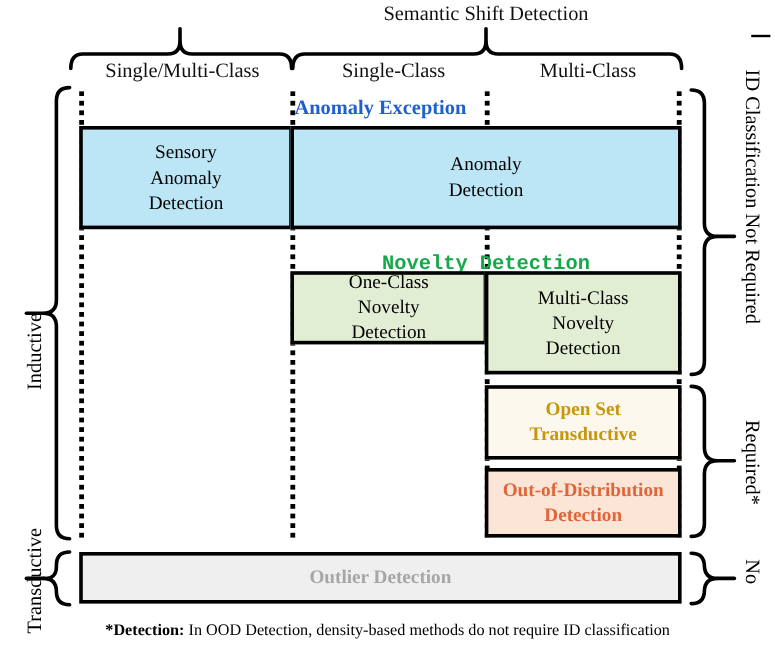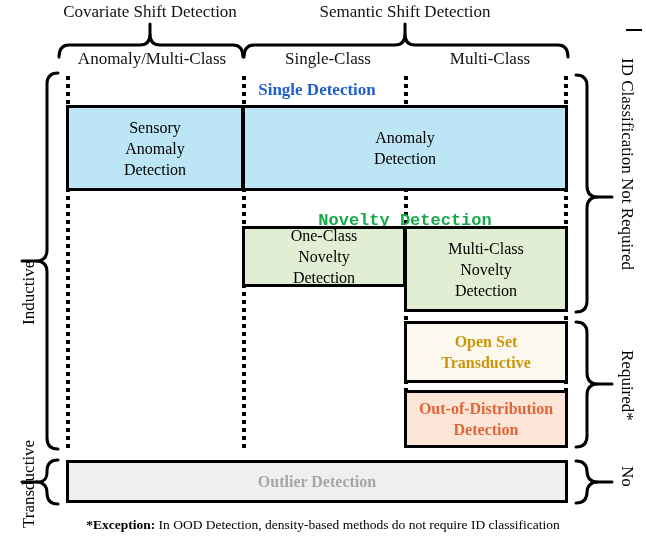--- a/index.html
+++ b/index.html
@@ -87,33 +87,32 @@
     <path d="M59,57 q0,-12 10,-12 L140,45 q10,0 10,-11 q0,11 10,11 L233,45 q10,0 10,12" fill="none" stroke="#000" stroke-width="3" stroke-linecap="round"></path>
 
     <path d="M244,57 q0,-12 10,-12 L395,45 q10,0 10,-11 q0,11 10,11 L558,45 q10,0 10,12" fill="none" stroke="#000" stroke-width="3" stroke-linecap="round"></path>
 
     <line x1="150" y1="34" x2="150" y2="24" stroke="#000" stroke-width="3" stroke-linecap="round"></line>
     <line x1="405" y1="34" x2="405" y2="24" stroke="#000" stroke-width="3" stroke-linecap="round"></line>
 
     <line x1="626" y1="30" x2="642" y2="30" stroke="#000" stroke-width="2"></line>
   </svg>
 
-  <div class="toplabel" style="left:30px;top:2px;width:240px;">Covariate Shift Detection</div>
   <div class="toplabel" style="left:285px;top:2px;width:240px;">Semantic Shift Detection</div>
 
-  <div class="collabel" style="left:62px;top:49px;width:180px;">Anomaly/Multi-Class</div>
+  <div class="collabel" style="left:62px;top:49px;width:180px;">Single/Multi-Class</div>
   <div class="collabel" style="left:253px;top:49px;width:150px;">Single-Class</div>
   <div class="collabel" style="left:415px;top:49px;width:150px;">Multi-Class</div>
 
   <div class="vdot" style="left:66px;top:76px;height:374px;"></div>
   <div class="vdot" style="left:242px;top:76px;height:374px;"></div>
   <div class="vdot" style="left:404px;top:76px;height:374px;"></div>
   <div class="vdot" style="left:564px;top:76px;height:374px;"></div>
 
-  <div class="grouptitle t-anom" style="left:66px;top:80px;width:502px;">Single Detection</div>
+  <div class="grouptitle t-anom" style="left:66px;top:80px;width:502px;">Anomaly Exception</div>
 
   <div class="box blue" style="left:66px;top:105px;width:178px;height:86px;font-family:Liberation Serif, serif;">
     <div class="inner">
       <div>Sensory</div>
       <div>Anomaly</div>
       <div>Detection</div>
     </div>
   </div>
   <div class="box blue" style="left:242px;top:105px;width:326px;height:86px;">
     <div class="inner">
@@ -181,16 +180,16 @@
 
     <path d="M10,461 q11,0 11,11 L21,471 q0,11 11,11 q-11,0 -11,11 L21,492 q0,11 -11,11" fill="none" stroke="#000" stroke-width="3" stroke-linecap="round"></path>
     <line x1="32" y1="482" x2="46" y2="482" stroke="#000" stroke-width="3" stroke-linecap="round"></line>
   </svg>
 
   <div class="rot-right" style="left:636px;top:58px;">ID Classification Not Required</div>
   <div class="rot-right" style="left:636px;top:350px;">Required*</div>
   <div class="rot-right" style="left:636px;top:466px;">No</div>
 
   <div class="footnote" style="top:517px;">
-    <b>*Exception:</b><span> In OOD Detection, density-based methods do not require ID classification</span>
+    <b>*Detection:</b><span> In OOD Detection, density-based methods do not require ID classification</span>
   </div>
 
 </div>
 
 </body></html>

